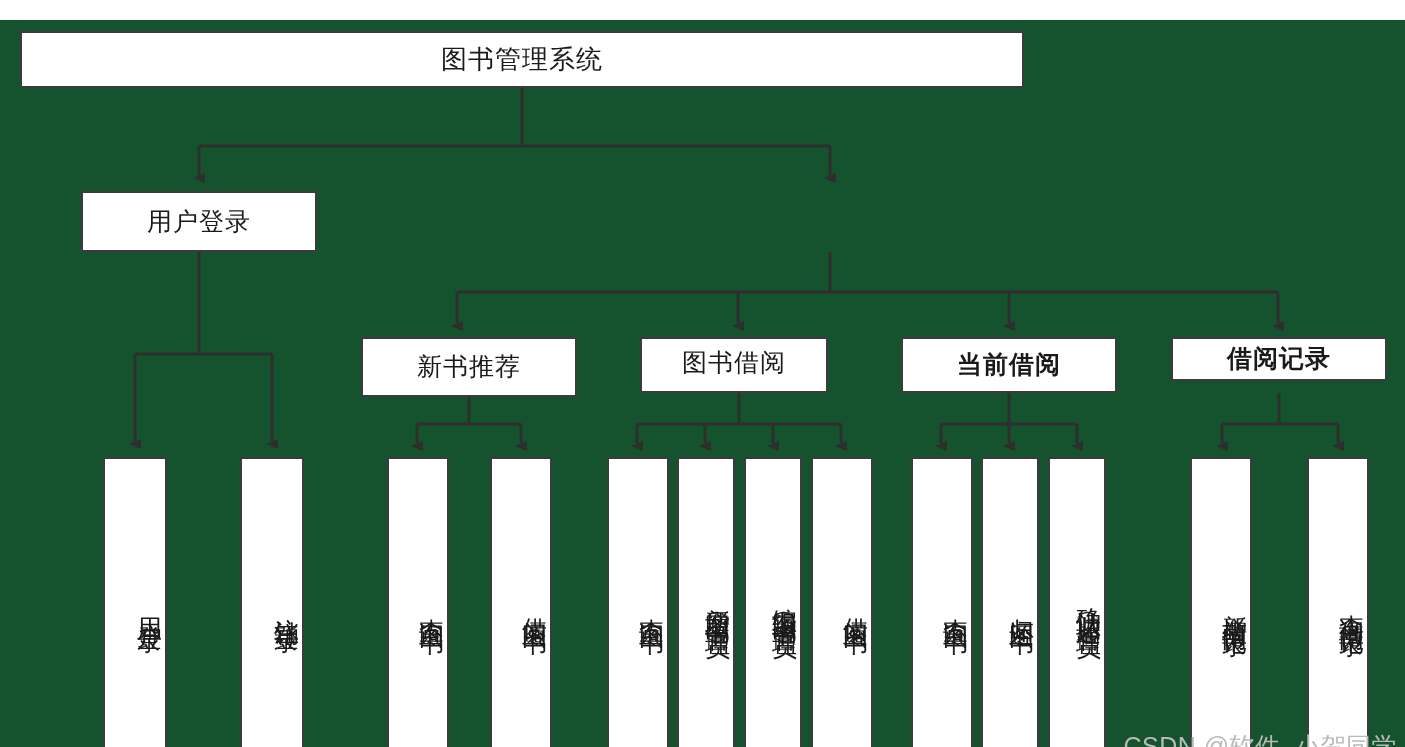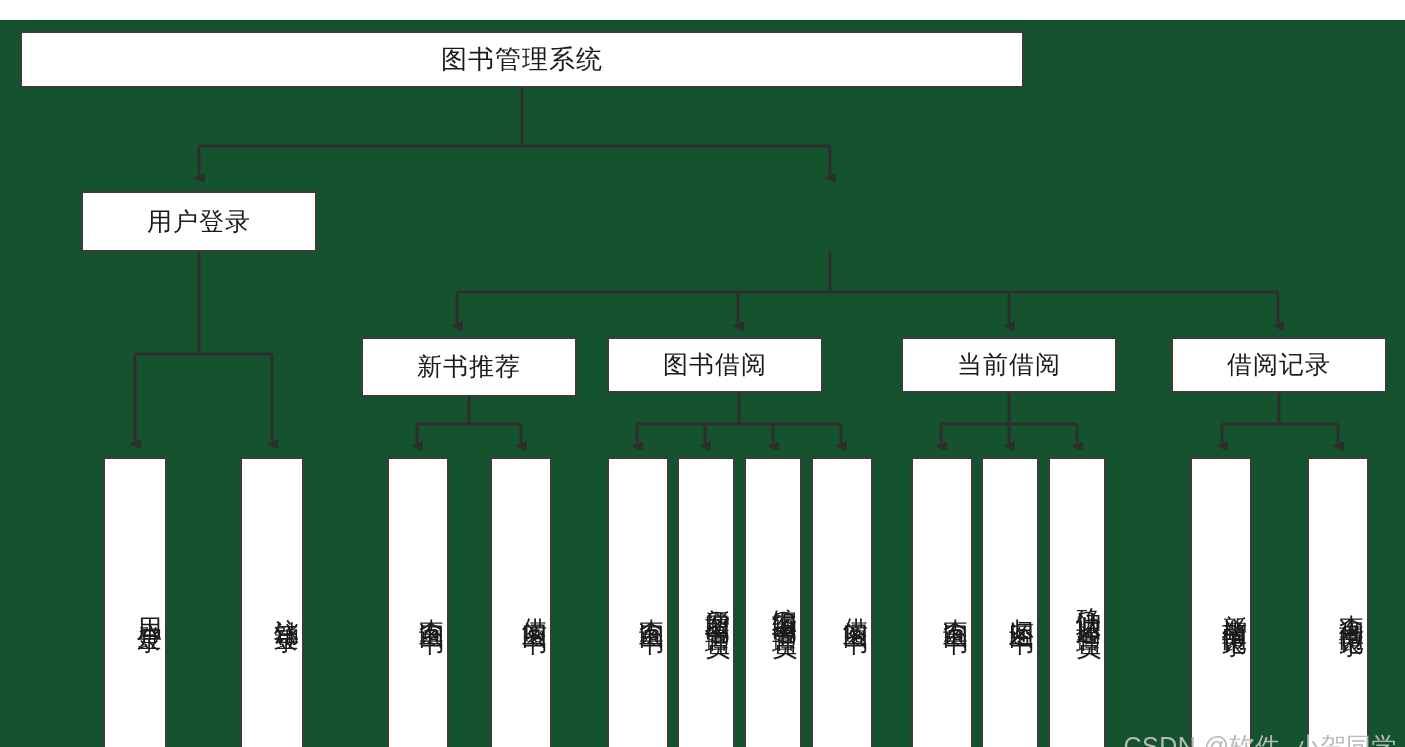--- a/index.html
+++ b/index.html
@@ -128,23 +128,23 @@
       <path d="M1222,404 L1222,423" marker-end="url(#arrow)"></path>
       <path d="M1338,404 L1338,423" marker-end="url(#arrow)"></path>
     </g>
   </svg>
 
   <div class="node horiz root" style="left:20px; top:11px; width:1004px; height:57px;">图书管理系统</div>
 
   <div class="node horiz" style="left:81px; top:171px; width:236px; height:61px;">用户登录</div>
 
   <div class="node horiz" style="left:361px; top:317px; width:216px; height:60px;">新书推荐</div>
-  <div class="node horiz" style="left:607px; top:317px; width:216px; height:56px;">图书借阅</div>
-  <div class="node horiz" style="left:901px; top:317px; width:216px; height:56px;">当前借阅</div>
-  <div class="node horiz" style="left:1171px; top:317px; width:216px; height:56px;">借阅记录</div>
+  <div class="node horiz" style="left:640px; top:317px; width:188px; height:56px;font-family:Liberation Mono, monospace;">图书借阅</div>
+  <div class="node horiz" style="left:901px; top:317px; width:216px; height:56px;font-weight:bold;">当前借阅</div>
+  <div class="node horiz" style="left:1171px; top:317px; width:216px; height:44px;font-weight:bold;">借阅记录</div>
 
   <div class="node vert" style="left:103px; top:437px; width:64px; height:298px;">
     <span class="vtext">用户登录</span>
   </div>
   <div class="node vert" style="left:240px; top:437px; width:64px; height:298px;">
     <span class="vtext">注销登录</span>
   </div>
 
   <div class="node vert" style="left:387px; top:437px; width:62px; height:298px;">
     <span class="vtext">查询图书</span>

